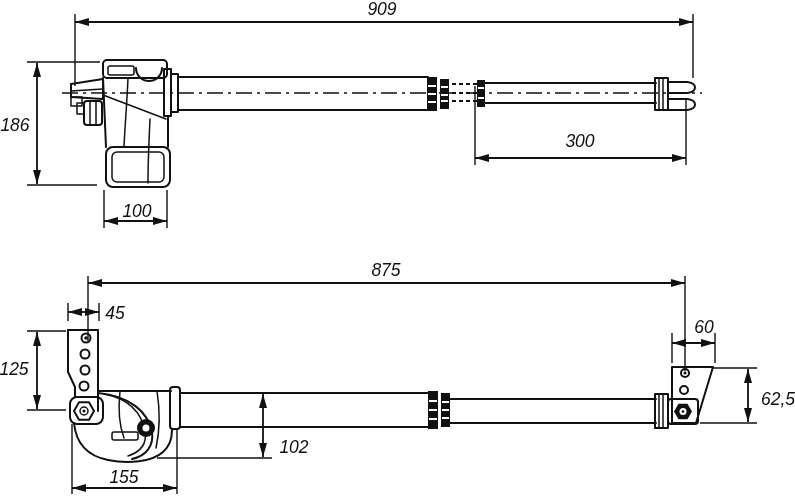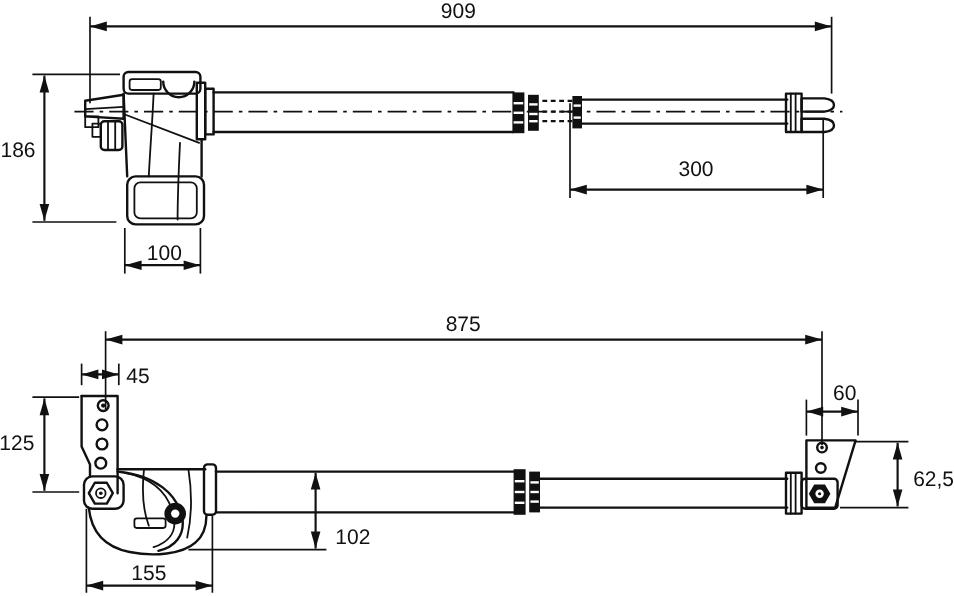--- a/index.html
+++ b/index.html
@@ -1,16 +1,16 @@
 <!DOCTYPE html>
 <html><head>
 <meta charset="utf-8">
 <style>
   html,body{margin:0;padding:0;background:#ffffff;}
-  .stage{width:795px;height:497px;position:relative;background:#ffffff;overflow:hidden;}
+  .stage{width:795px;height:497px;position:relative;background:#ffffff;overflow:hidden;font-style:italic;}
   svg{display:block;}
   .o{stroke:#111;fill:none;stroke-width:2;stroke-linecap:round;stroke-linejoin:round;}
   .o15{stroke:#111;fill:none;stroke-width:1.5;stroke-linecap:round;stroke-linejoin:round;}
   .d{stroke:#111;stroke-width:1.8;fill:none;}
   .e{stroke:#111;stroke-width:1.4;fill:none;}
   .cl{stroke:#111;stroke-width:1.3;fill:none;stroke-dasharray:16 5 3 5;}
   .t{font-family:"Liberation Sans",sans-serif;font-size:17.5px;fill:#111;text-anchor:middle;}
   .blk{fill:#111;stroke:none;}
   .wht{stroke:#fff;stroke-width:2;fill:none;}
 </style>

